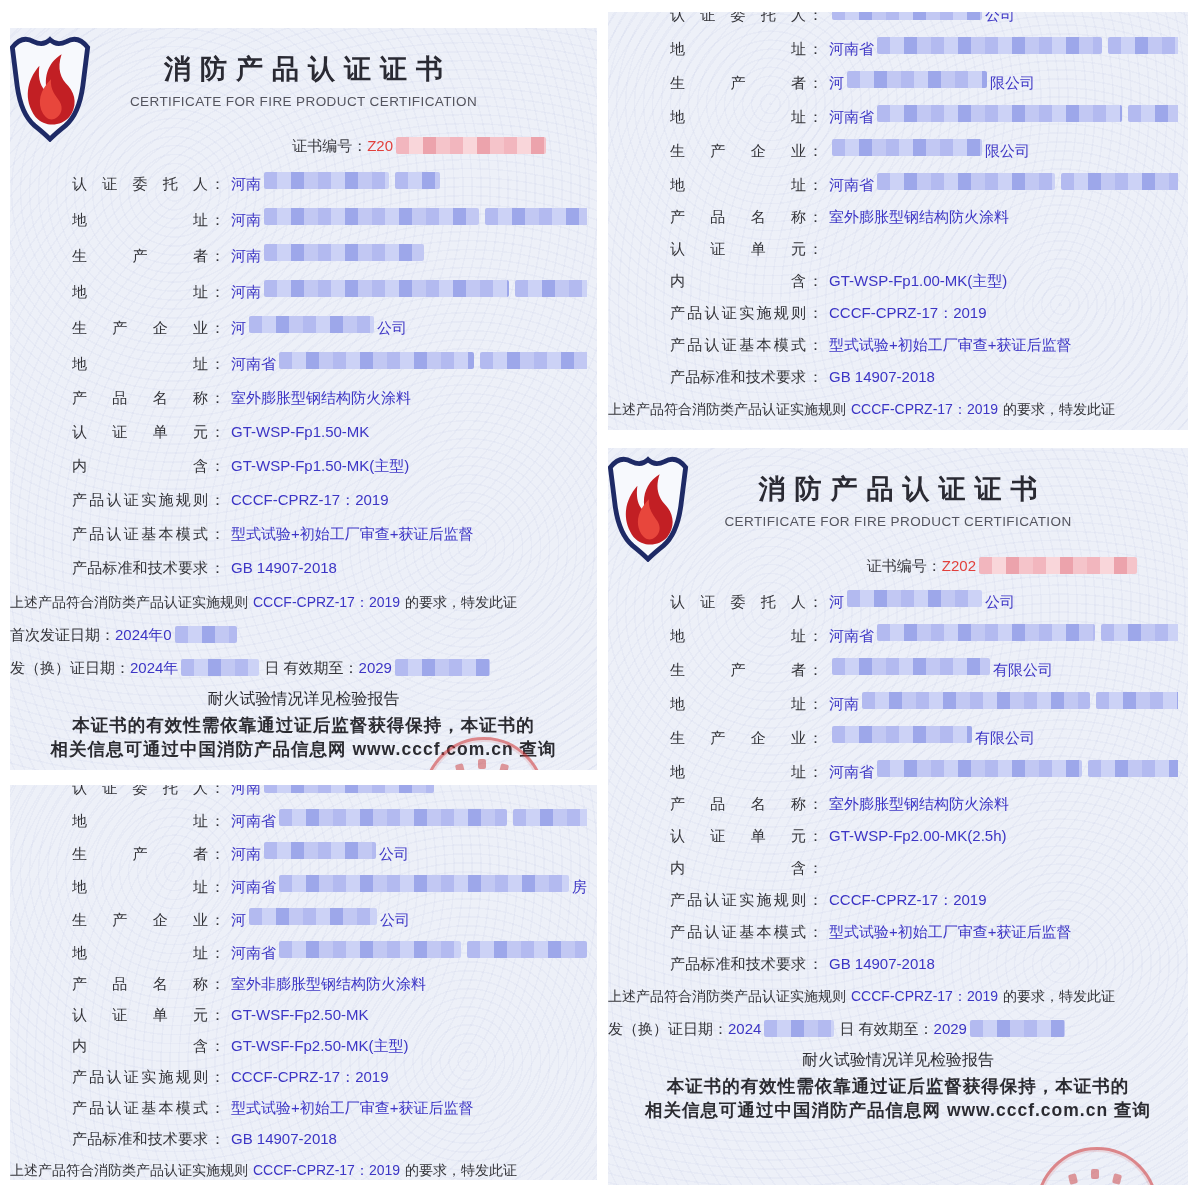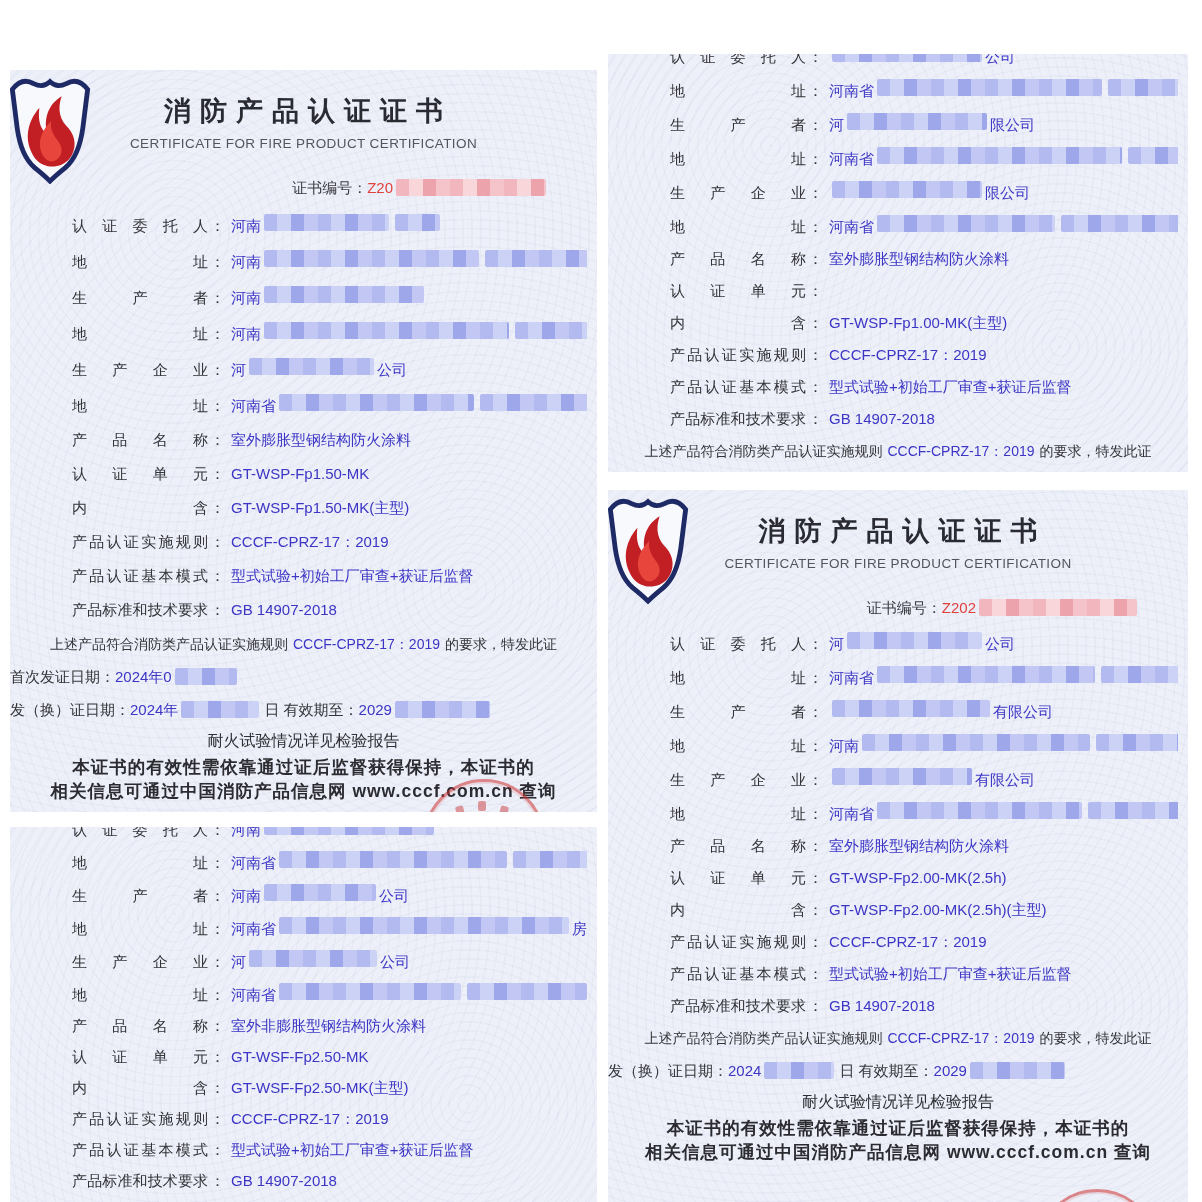--- a/index.html
+++ b/index.html
@@ -8,21 +8,20 @@
     font-family:"Liberation Sans","DejaVu Sans",sans-serif;
     color:#3a3a40;overflow:hidden;
   }
   .cert{
     position:absolute;overflow:hidden;
     background-color:#edf0f8;
     background-image:
       repeating-radial-gradient(circle at 28% 22%, rgba(148,158,208,.07) 0 1.5px, rgba(0,0,0,0) 1.5px 9px),
       repeating-radial-gradient(circle at 78% 70%, rgba(148,158,208,.07) 0 1.5px, rgba(0,0,0,0) 1.5px 9px);
     font-size:15px;
-    margin-top:42px;
   }
   .cert-tl{left:10px; top:28px;  width:587px; height:742px;}
   .cert-bl{left:10px; top:785px; width:587px; height:395px;}
   .cert-tr{left:608px;top:12px;  width:580px; height:418px;}
   .cert-br{left:608px;top:448px; width:580px; height:737px;}
 
   .chead{position:relative;padding-top:24px;}
   .logo{position:absolute;left:-4px;top:2px;width:88px;height:112px;}
   .ctitle{font-size:27px;font-weight:700;letter-spacing:9px;text-indent:9px;
           color:#2a2a33;text-align:center;line-height:34px;}
@@ -43,21 +42,21 @@
   .flabel{display:inline-block;width:136px;flex:0 0 136px;color:#333338;
           text-align:justify;text-align-last:justify;white-space:nowrap;}
   .fcolon{color:#333338;margin:0 6px 0 2px;}
   .fval{color:#3c35c5;white-space:nowrap;overflow:hidden;flex:1;}
   .fval span{vertical-align:baseline;}
 
   .blur{display:inline-block;height:17px;vertical-align:-3px;border-radius:2px;margin:0 3px;
         background:repeating-linear-gradient(90deg,#b3baf0 0 13px,#ccd2f6 13px 27px,#9da7ea 27px 40px,#c2c8f3 40px 54px);}
   .blur.redblur{background:repeating-linear-gradient(90deg,#f2b6be 0 13px,#f9d6da 13px 27px,#eca3ac 27px 40px,#f5c4ca 40px 54px);}
 
-  .stline{text-align:center;font-size:14px;color:#333338;line-height:20px;}
+  .stline{font-size:14px;color:#333338;line-height:20px;}
   .cert-tl .stline{margin-top:4px;}
   .cert-br .stline{margin-top:8px;}
   .cert-tr .stline{margin-top:6px;}
   .cert-bl .stline{margin-top:6px;}
   .stline .code{color:#3c35c5;margin:0 5px;}
 
   .dateline{text-align:left;line-height:20px;margin-top:13px;color:#333338;}
   .dateline .blue{color:#3c35c5;}
   .dateline .dk{margin-left:2px;}
 
@@ -363,21 +362,20 @@
         <span class="fval"><span>室外膨胀型钢结构防火涂料</span></span>
       </div>
       <div class="frow">
         <span class="flabel">认证单元</span>
         <span class="fcolon">：</span>
         <span class="fval"><span>GT-WSP-Fp2.00-MK(2.5h)</span></span>
       </div>
       <div class="frow">
         <span class="flabel">内含</span>
         <span class="fcolon">：</span>
-        <span class="fval"><span>GT-WSP-Fp2.00-MK(2.5h)(主型)</span></span>
       </div>
       <div class="frow">
         <span class="flabel">产品认证实施规则</span>
         <span class="fcolon">：</span>
         <span class="fval"><span>CCCF-CPRZ-17：2019</span></span>
       </div>
       <div class="frow">
         <span class="flabel">产品认证基本模式</span>
         <span class="fcolon">：</span>
         <span class="fval"><span>型式试验+初始工厂审查+获证后监督</span></span>

